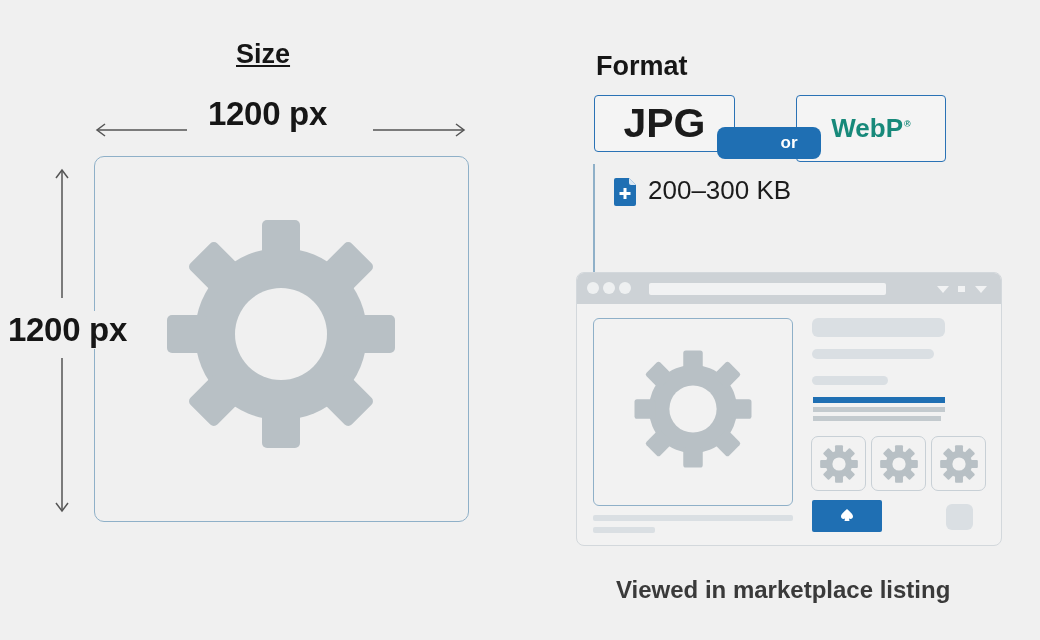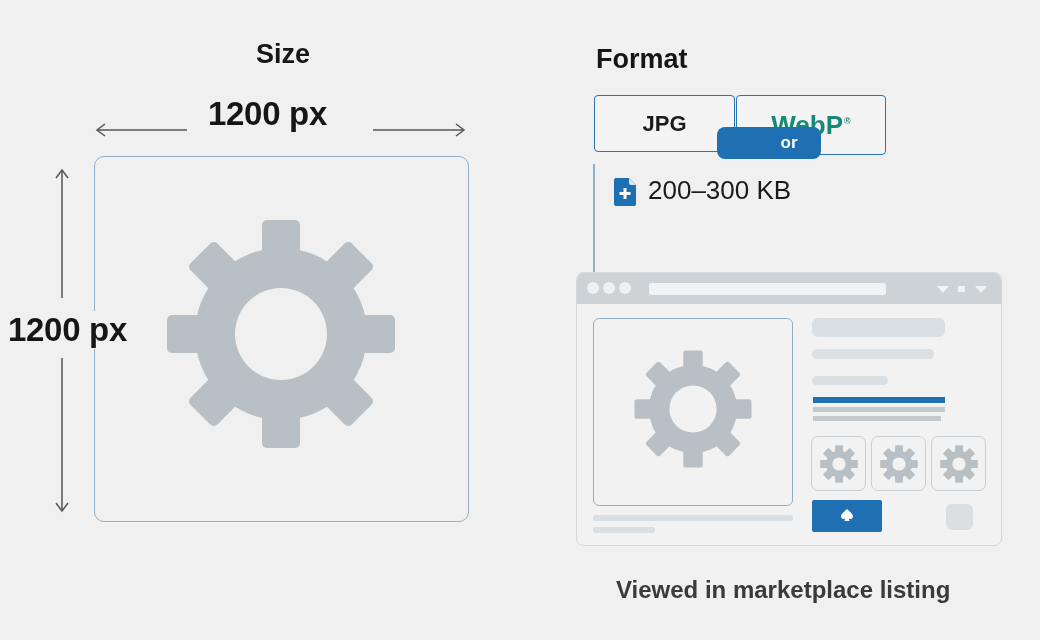--- a/index.html
+++ b/index.html
@@ -4,36 +4,36 @@
 <style>
   html, body { margin:0; padding:0; }
   body { width:1040px; height:640px; background:#f0f0f0; position:relative; overflow:hidden;
          font-family:"Liberation Sans", "DejaVu Sans", sans-serif; color:#1a1a1a; }
   .abs { position:absolute; }
   .h-title { font-weight:700; font-size:27px; color:#161616; }
   .dim { font-weight:700; font-size:33px; color:#161616; letter-spacing:-0.3px; }
   .frame { border:1.5px solid #8fb0c8; border-radius:10px; box-sizing:border-box; }
   .fmt-box { border:1.5px solid #2a72b5; border-radius:4px; background:#f4f4f4; box-sizing:border-box;
              display:flex; align-items:center; justify-content:center; }
-  .jpg { font-weight:700; font-size:22px; color:#1b1b1b; }
+  .jpg { font-weight:700; font-size:41px; color:#1b1b1b; }
   .webp { font-weight:700; font-size:26px; color:#17897a; }
   .webp sup { font-size:9px; vertical-align:super; margin-left:1px; }
   .or-pill { background:#1f6fb3; color:#fff; font-weight:700; font-size:17px; border-radius:8px;
              display:flex; align-items:center; justify-content:center;padding-left:40px; }
   .size-text { font-size:26px; color:#1b1b1b; }
   .browser { border:1.5px solid #d3d8dc; border-radius:8px; background:#f2f2f2; box-sizing:border-box; overflow:hidden; }
   .bar { background:#cdd2d6; }
   .ph { background:#dadfe3; border-radius:6px; }
   .thumb { border:1.5px solid #c8d0d6; border-radius:7px; box-sizing:border-box; }
   .caption { font-size:24px; color:#3a3a3a;font-weight:bold; }
 </style>
 </head>
 <body>
 
-<div class="abs h-title" style="left:256px;top:39px;">Size</div>
+<div class="abs h-title" style="left:236px;top:39px;text-decoration:underline;">Size</div>
 
 <div class="abs" style="left:95px;top:122px;width:372px;height:16px;">
   <svg width="372" height="16">
     <line x1="2" y1="8" x2="92" y2="8" stroke="#555" stroke-width="1.5"></line>
     <polyline points="10,2 2,8 10,14" fill="none" stroke="#555" stroke-width="1.5"></polyline>
     <line x1="278" y1="8" x2="369" y2="8" stroke="#555" stroke-width="1.5"></line>
     <polyline points="361,2 369,8 361,14" fill="none" stroke="#555" stroke-width="1.5"></polyline>
   </svg>
 </div>
 <div class="abs dim" style="left:208px;top:95px;">1200 px</div>
@@ -62,26 +62,26 @@
         <rect x="-19" y="-114" width="38" height="40" rx="5" transform="rotate(180)"></rect>
         <rect x="-19" y="-114" width="38" height="40" rx="5" transform="rotate(225)"></rect>
         <rect x="-19" y="-114" width="38" height="40" rx="5" transform="rotate(270)"></rect>
         <rect x="-19" y="-114" width="38" height="40" rx="5" transform="rotate(315)"></rect>
       </g>
     </g>
     <circle r="46" fill="#f0f0f0"></circle>
   </svg>
 </div>
 
-<div class="abs h-title" style="left:596px;top:44px;text-align:right;">Format</div>
+<div class="abs h-title" style="left:596px;top:51px;text-align:right;">Format</div>
 
 <div class="abs fmt-box" style="left:594px;top:95px;width:141px;height:57px;">
   <span class="jpg">JPG</span>
 </div>
-<div class="abs fmt-box" style="left:736px;top:95px;width:150px;height:60px;">
+<div class="abs fmt-box" style="left:796px;top:95px;width:150px;height:67px;">
   <span class="webp"><span>WebP</span><sup>®</sup></span>
 </div>
 <div class="abs or-pill" style="left:717px;top:127px;width:64px;height:32px;">or</div>
 
 <div class="abs" style="left:593px;top:164px;width:1.5px;height:110px;background:#8fb0c8;"></div>
 
 <div class="abs" style="left:614px;top:178px;">
   <svg width="22" height="28" viewBox="0 0 22 28">
     <path d="M2 0 H15 L22 7 V26 a2 2 0 0 1 -2 2 H2 a2 2 0 0 1 -2 -2 V2 a2 2 0 0 1 2 -2z" fill="#1f6fb3"></path>
     <path d="M15 0 L22 7 H17 a2 2 0 0 1 -2 -2z" fill="#dbe8f4"></path>

